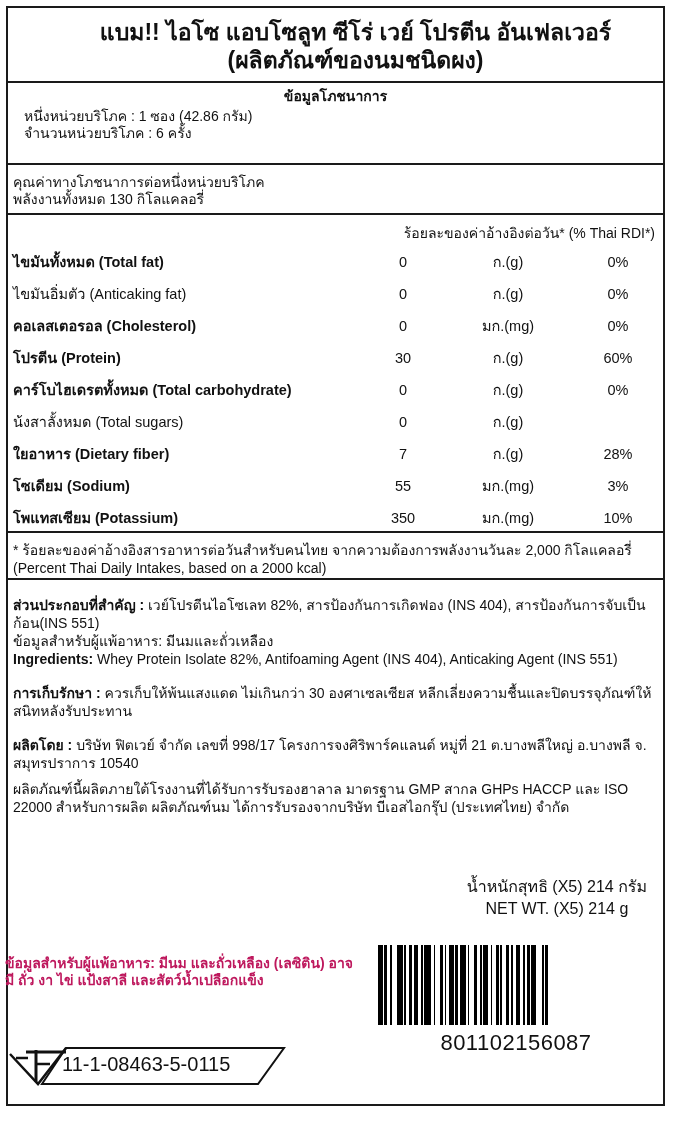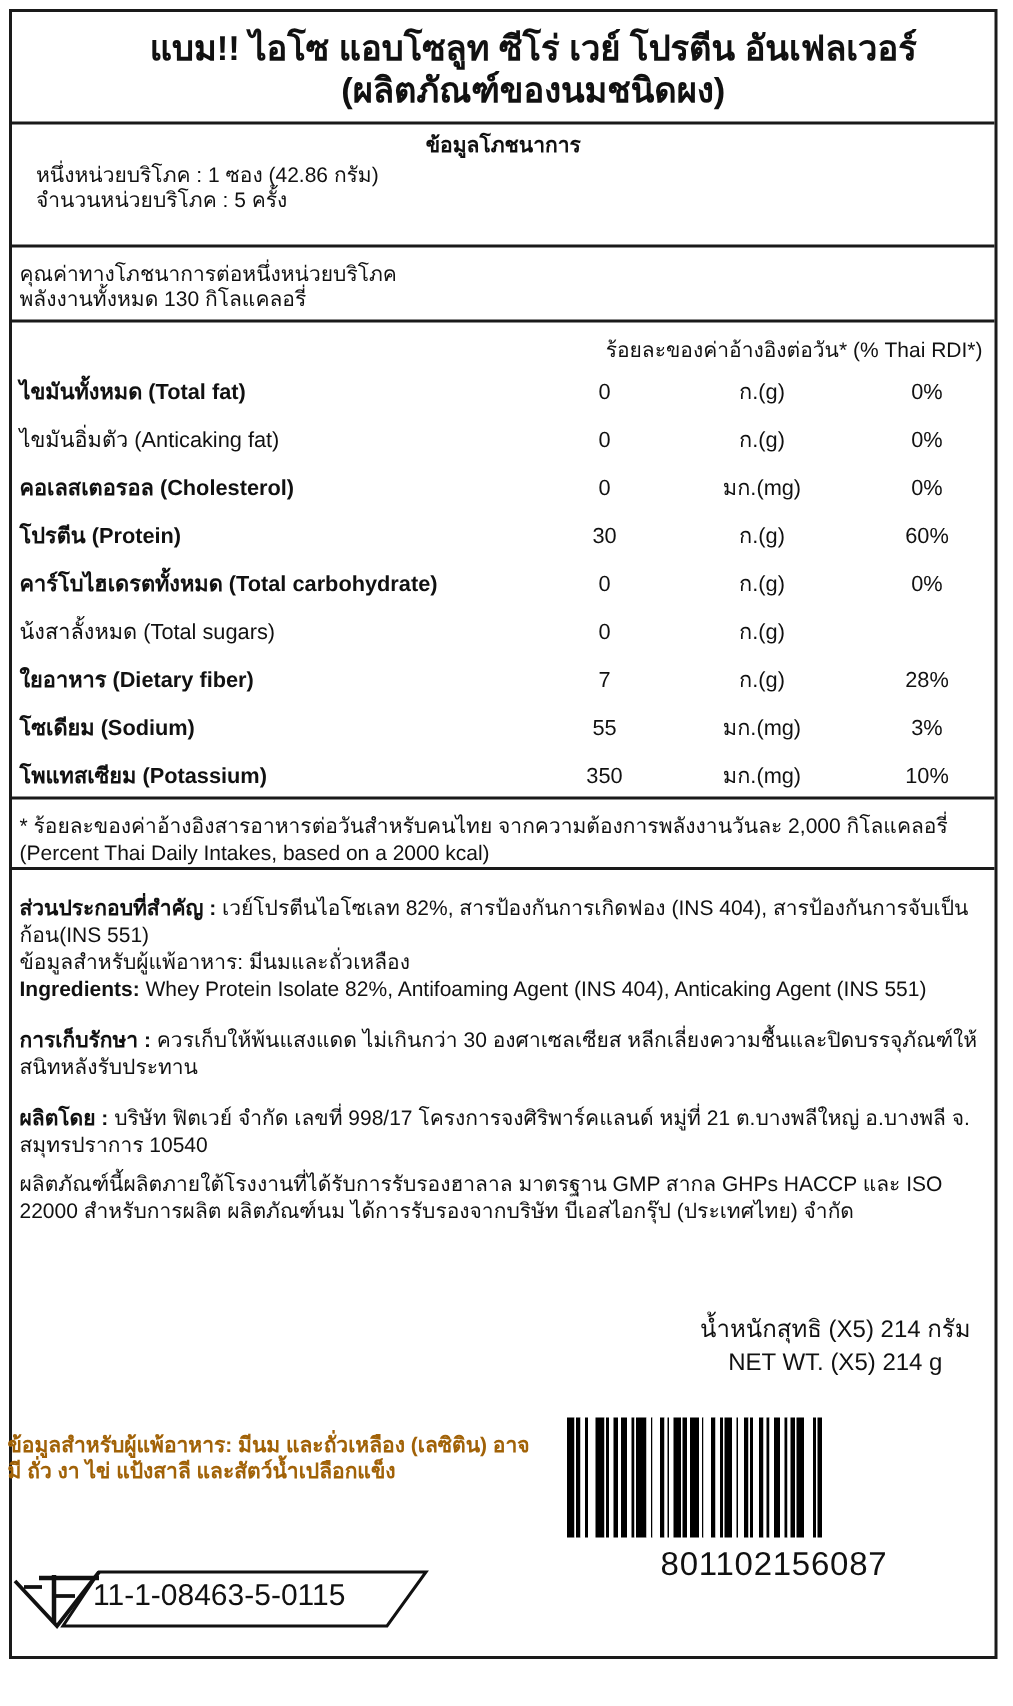--- a/index.html
+++ b/index.html
@@ -20,21 +20,21 @@
   .nrow .amt { position:absolute; left:370px; width:50px; text-align:center; }
   .nrow .unit { position:absolute; left:465px; width:70px; text-align:center; }
   .nrow .pct { position:absolute; left:580px; width:60px; text-align:center; }
   .footnote { top:527px; padding:6px 5px 0 5px; font-size:14px; line-height:18px; }
   .ingredients { top:574px; padding:14px 5px 0 5px; font-size:14px; line-height:18px; }
   .ingredients p { margin:0; }
   .ingredients .gap { height:16px; }
   .ingredients .gap2 { height:8px; }
   b { font-weight:bold; }
   .netwt { position:absolute; right:28px; top:876px; text-align:center; font-size:16px; line-height:22px; }
-  .allergy { position:absolute; left:5px; top:955px; width:350px; color:#a16207; font-weight:bold; font-size:14px; line-height:17px; }
+  .allergy { position:absolute; left:5px; top:955px; width:350px; color:#be185d; font-weight:bold; font-size:14px; line-height:17px; }
   .barcode { position:absolute; left:378px; top:945px; width:276px; height:80px; display:flex; align-items:stretch; }
   .barcode span { display:block; background:#000; height:100%; }
   .barcode-num { position:absolute; left:378px; top:1030px; width:276px; text-align:center; font-size:22px; letter-spacing:0.5px; }
   .fda { position:absolute; left:6px; top:1046px; }
   .fda-num { position:absolute; left:62px; top:1052px; font-size:20px; line-height:24px; }
 </style>
 </head>
 <body>
 
 <div class="label-box">
@@ -42,21 +42,21 @@
   <div class="sect title">
     <div>แบม!! ไอโซ แอบโซลูท ซีโร่ เวย์ โปรตีน อันเฟลเวอร์</div>
     <div>(ผลิตภัณฑ์ของนมชนิดผง)</div>
   </div>
   <div class="divider" style="top:73px"></div>
 
   <div class="sect nutri-head">ข้อมูลโภชนาการ</div>
 
   <div class="sect serving">
     <div>หนึ่งหน่วยบริโภค : 1 ซอง (42.86 กรัม)</div>
-    <div>จำนวนหน่วยบริโภค : 5 ครั้ง</div>
+    <div>จำนวนหน่วยบริโภค : 6 ครั้ง</div>
   </div>
   <div class="divider" style="top:155px"></div>
 
   <div class="sect perserv">
     <div>คุณค่าทางโภชนาการต่อหนึ่งหน่วยบริโภค</div>
     <div>พลังงานทั้งหมด 130 กิโลแคลอรี่</div>
   </div>
   <div class="divider" style="top:205px"></div>
 
   <div class="sect rdi-head">ร้อยละของค่าอ้างอิงต่อวัน* (% Thai RDI*)</div>

